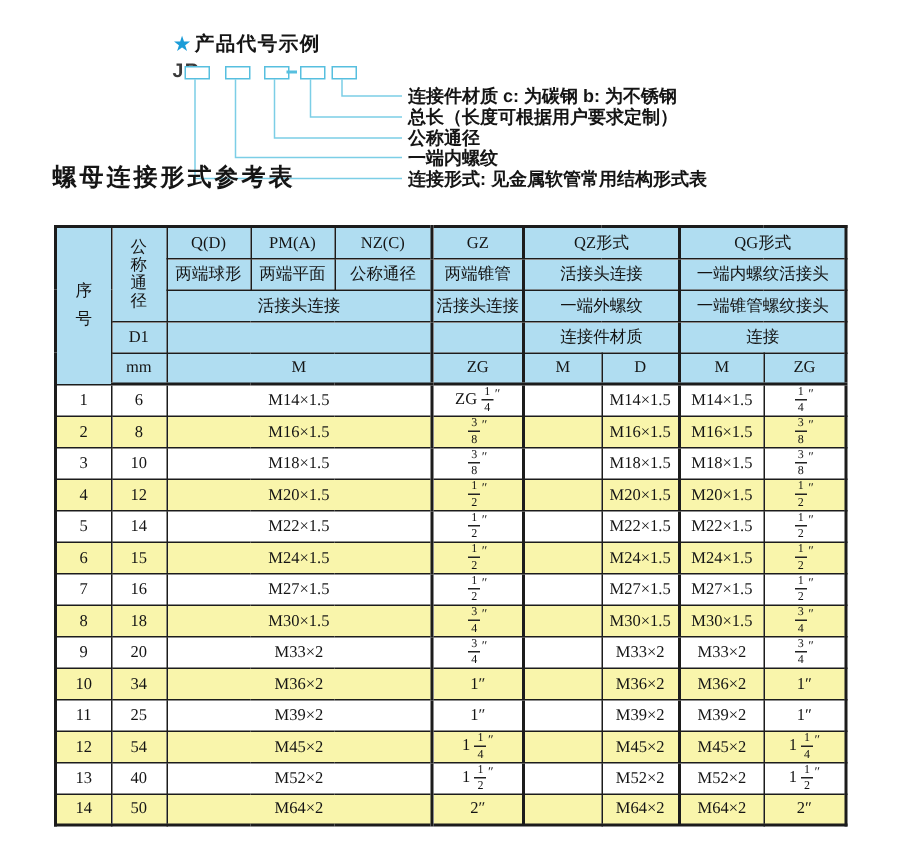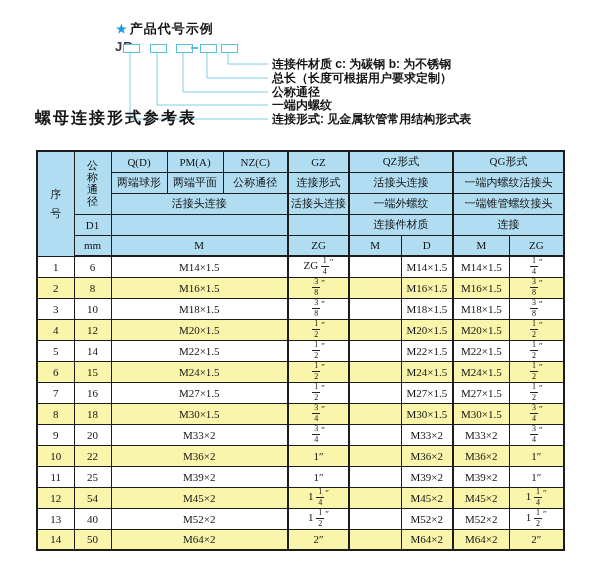--- a/index.html
+++ b/index.html
@@ -104,21 +104,21 @@
       <th>PM(A)</th>
       <th>NZ(C)</th>
       <th class="bl2">GZ</th>
       <th class="bl2" colspan="2">QZ形式</th>
       <th class="bl2" colspan="2">QG形式</th>
     </tr>
     <tr>
       <th>两端球形</th>
       <th>两端平面</th>
       <th>公称通径</th>
-      <th class="bl2">连接形式</th>
+      <th class="bl2">两端锥管</th>
       <th class="bl2" colspan="2">活接头连接</th>
       <th class="bl2" colspan="2">一端内螺纹活接头</th>
     </tr>
     <tr>
       <th colspan="3">活接头连接</th>
       <th class="bl2">活接头连接</th>
       <th class="bl2" colspan="2">一端外螺纹</th>
       <th class="bl2" colspan="2">一端锥管螺纹接头</th>
     </tr>
     <tr>
@@ -224,21 +224,21 @@
         <td>20</td>
         <td colspan="3">M33×2</td>
         <td class="bl2"><span class="frac"><span class="num">3</span><span class="den">4</span></span><span class="q">″</span></td>
         <td class="bl2"></td>
         <td>M33×2</td>
         <td class="bl2">M33×2</td>
         <td><span class="frac"><span class="num">3</span><span class="den">4</span></span><span class="q">″</span></td>
       </tr>
       <tr>
         <td>10</td>
-        <td>22</td>
+        <td>34</td>
         <td colspan="3">M36×2</td>
         <td class="bl2">1″</td>
         <td class="bl2"></td>
         <td>M36×2</td>
         <td class="bl2">M36×2</td>
         <td>1″</td>
       </tr>
       <tr>
         <td>11</td>
         <td>25</td>

